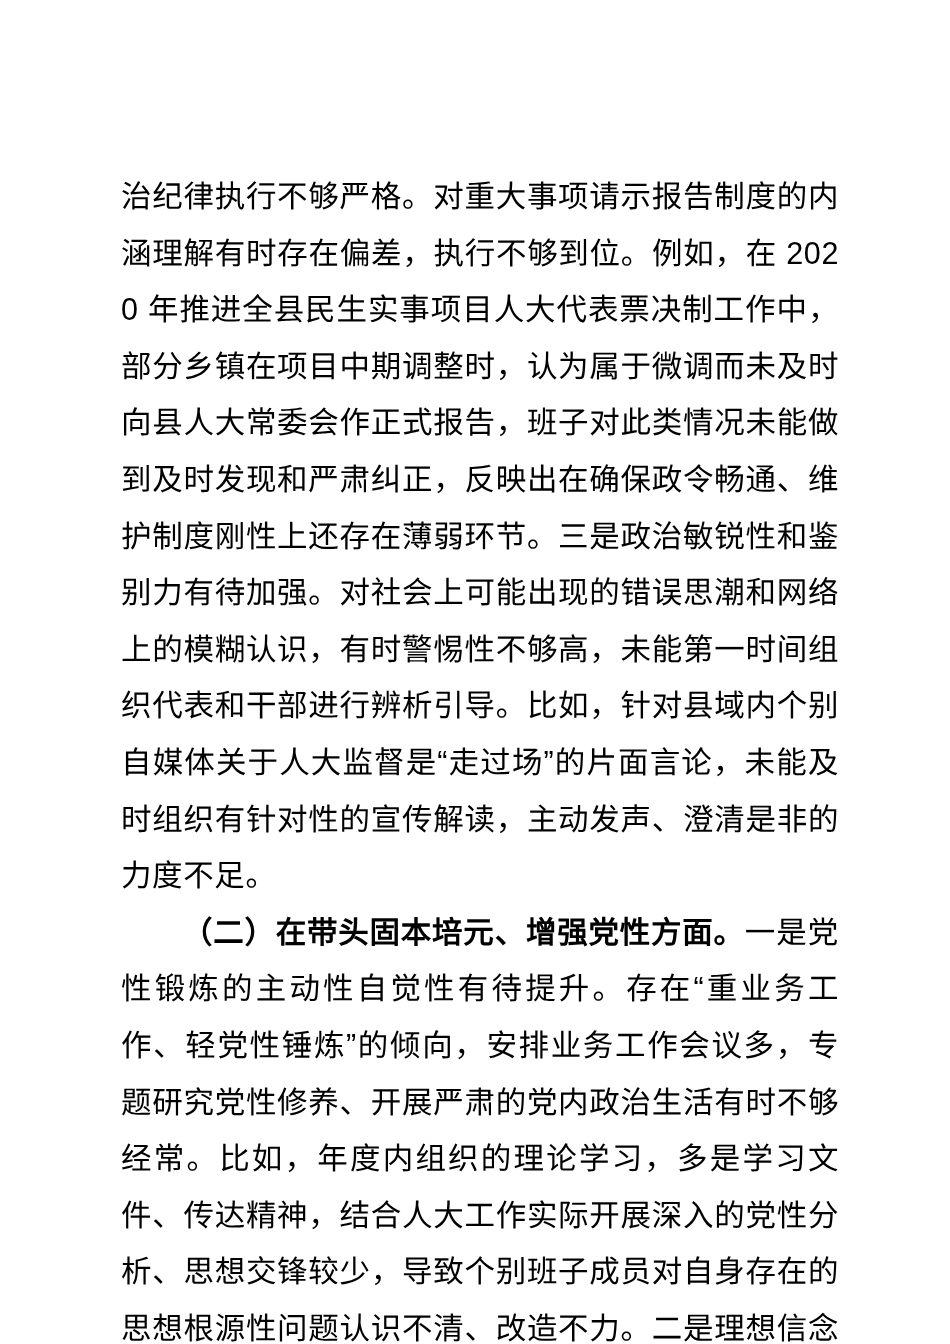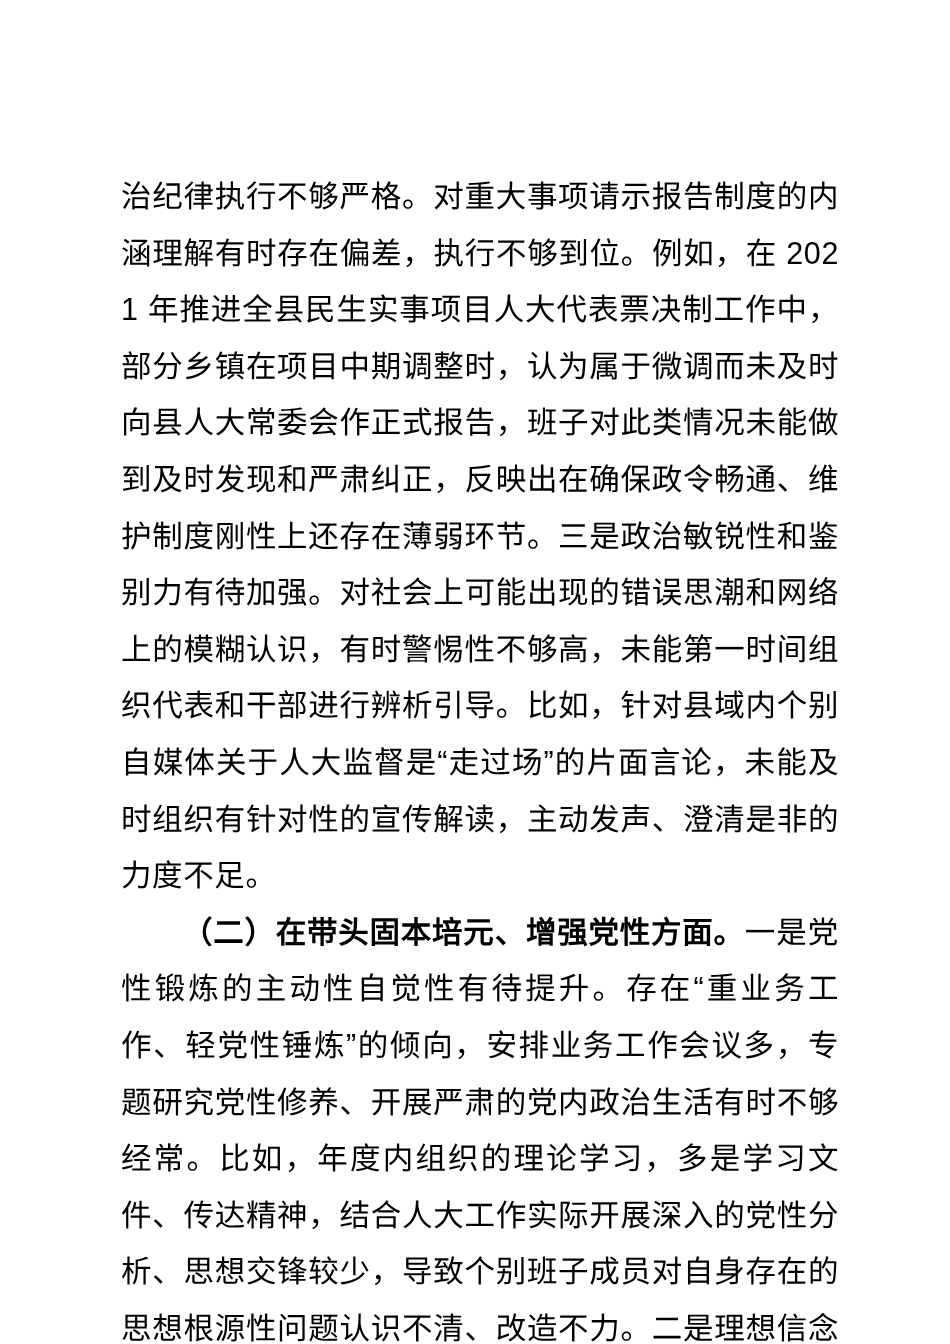--- a/index.html
+++ b/index.html
@@ -45,18 +45,18 @@
     font-weight: 700;
     letter-spacing: 0.01em;
   }
 </style>
 </head>
 <body>
 
 <div class="page">
   <div class="text-block">
 
-    <p class="para">治纪律执行不够严格。对重大事项请示报告制度的内涵理解有时存在偏差，执行不够到位。例如，在 2021 年推进全县民生实事项目人大代表票决制工作中，部分乡镇在项目中期调整时，认为属于微调而未及时向县人大常委会作正式报告，班子对此类情况未能做到及时发现和严肃纠正，反映出在确保政令畅通、维护制度刚性上还存在薄弱环节。三是政治敏锐性和鉴别力有待加强。对社会上可能出现的错误思潮和网络上的模糊认识，有时警惕性不够高，未能第一时间组织代表和干部进行辨析引导。比如，针对县域内个别自媒体关于人大监督是“走过场”的片面言论，未能及时组织有针对性的宣传解读，主动发声、澄清是非的力度不足。</p>
+    <p class="para">治纪律执行不够严格。对重大事项请示报告制度的内涵理解有时存在偏差，执行不够到位。例如，在 2020 年推进全县民生实事项目人大代表票决制工作中，部分乡镇在项目中期调整时，认为属于微调而未及时向县人大常委会作正式报告，班子对此类情况未能做到及时发现和严肃纠正，反映出在确保政令畅通、维护制度刚性上还存在薄弱环节。三是政治敏锐性和鉴别力有待加强。对社会上可能出现的错误思潮和网络上的模糊认识，有时警惕性不够高，未能第一时间组织代表和干部进行辨析引导。比如，针对县域内个别自媒体关于人大监督是“走过场”的片面言论，未能及时组织有针对性的宣传解读，主动发声、澄清是非的力度不足。</p>
 
     <p class="para indent"><span class="lead">（二）在带头固本培元、增强党性方面。</span><span>一是党性锻炼的主动性自觉性有待提升。存在“重业务工作、轻党性锤炼”的倾向，安排业务工作会议多，专题研究党性修养、开展严肃的党内政治生活有时不够经常。比如，年度内组织的理论学习，多是学习文件、传达精神，结合人大工作实际开展深入的党性分析、思想交锋较少，导致个别班子成员对自身存在的思想根源性问题认识不清、改造不力。二是理想信念教育形式不够鲜活。虽然组织了集中学习，但方式方法创新不足，沉浸式、体验式教育运用较少。例如，在运用本地红色资源开展党性教育</span></p>
 
   </div>
 </div>
 
 </body></html>

